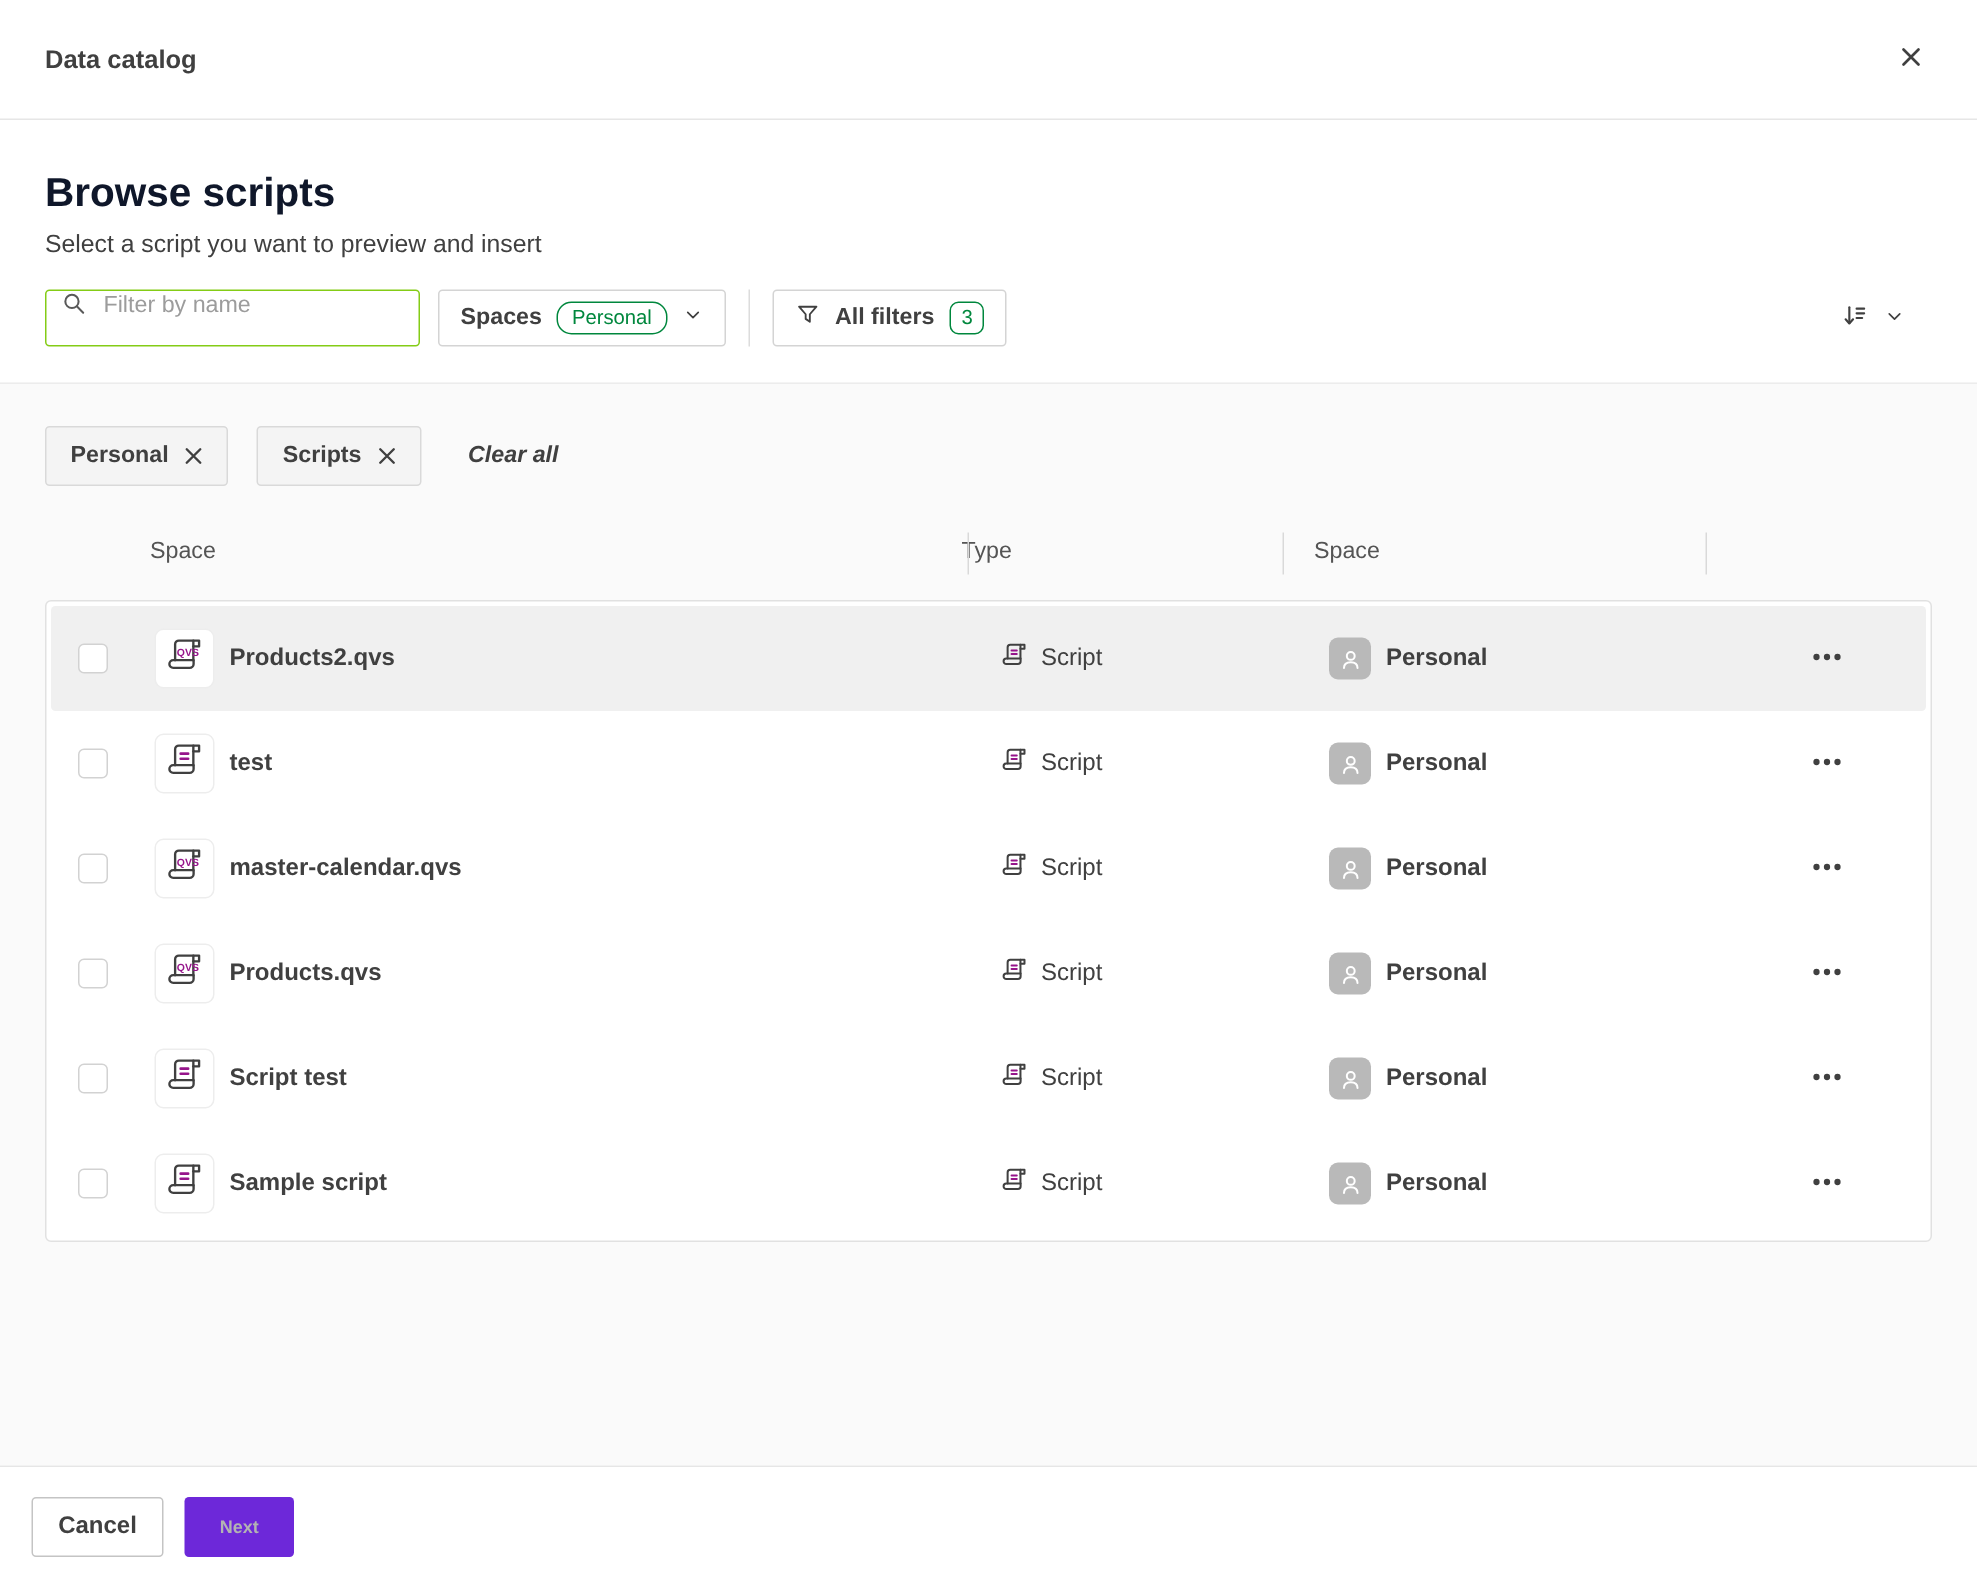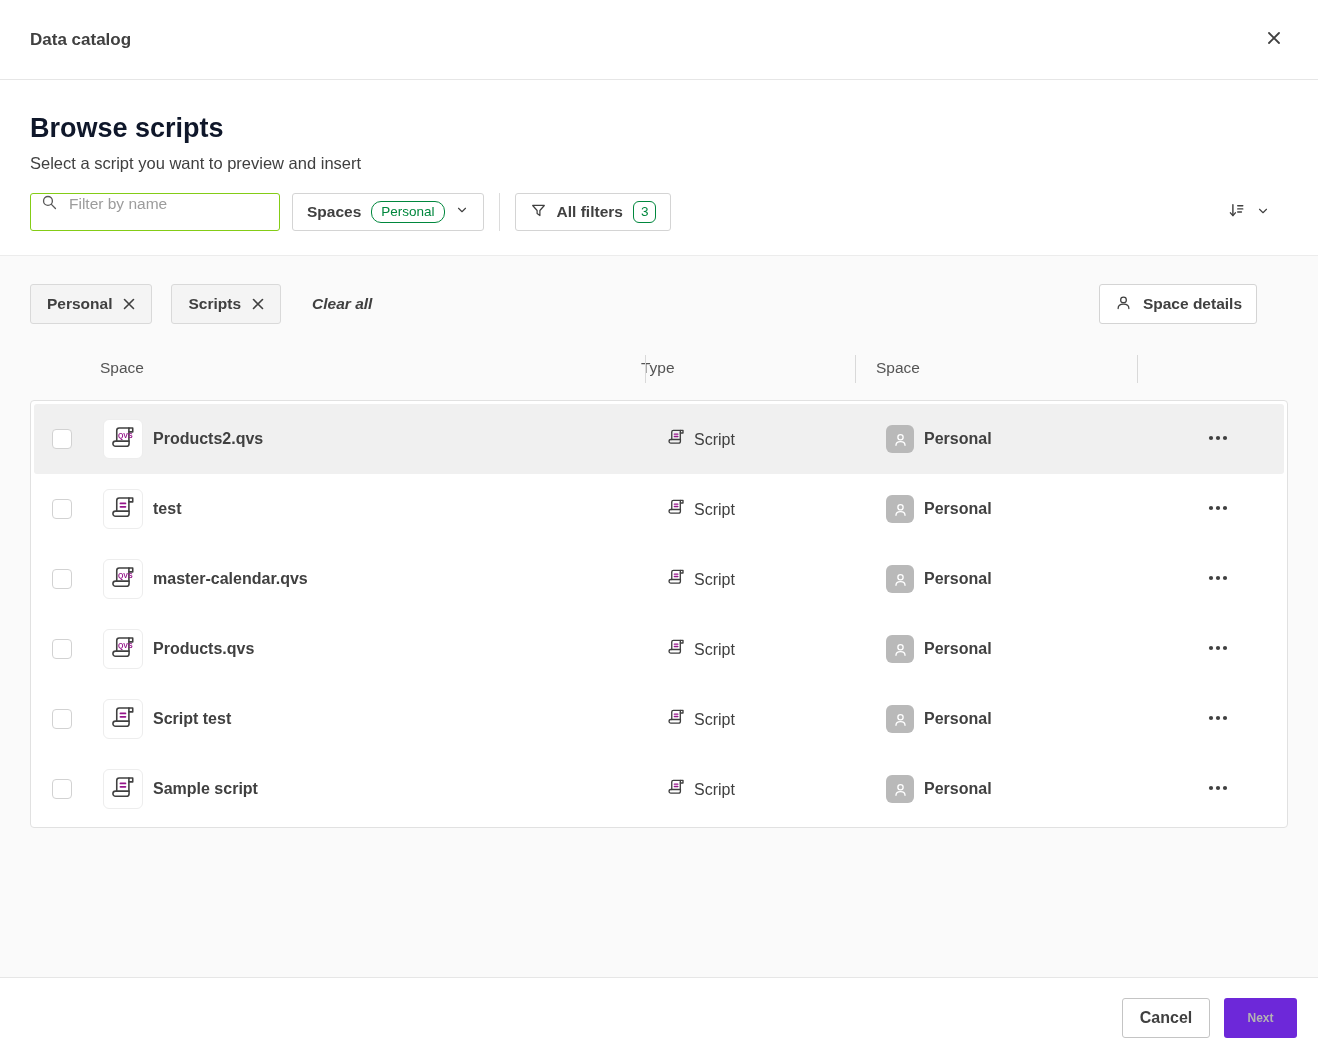--- a/index.html
+++ b/index.html
@@ -80,21 +80,21 @@
   .cell-space{left:852px;gap:10px;font-size:16px;font-weight:700;color:#404040;}
   .avatar{width:28px;height:28px;border-radius:6px;background:#b9b9b9;
     display:flex;align-items:center;justify-content:center;}
   .cell-dots{right:52px;width:28px;height:28px;justify-content:center;
     background:none;border:none;cursor:pointer;padding:0;}
   .icon-stroke{stroke:#404040;fill:none;stroke-width:1.6;stroke-linecap:round;stroke-linejoin:round;}
   .accent-line{stroke:var(--qvs-magenta);stroke-width:1.6;stroke-linecap:round;}
   .accent-text{fill:var(--qvs-magenta);stroke:none;font-weight:700;font-family:"Liberation Sans",sans-serif;}
   
   .dlg-footer{height:80px;flex:0 0 80px;background:#fff;border-top:1px solid #e6e6e6;
-    display:flex;align-items:center;justify-content:flex-end;gap:14px;padding:0 21px;}
+    display:flex;align-items:center;gap:14px;padding:0 21px;}
   .btn-cancel{width:88px;height:40px;justify-content:center;border:1px solid #c4c4c4;
     font-size:16px;}
   .btn-next{width:73px;height:40px;border:none;border-radius:3px;background:#6d28d9;
     color:#b3b3b3;font-size:12px;font-weight:700;display:inline-flex;align-items:center;
     justify-content:center;cursor:default;font-family:"Liberation Sans",sans-serif;}
 </style>
 </head>
 <body>
 
 <div class="dlg-header">
@@ -179,29 +179,20 @@
     <span>Scripts</span>
     <span class="x">
       <svg width="12" height="12" viewBox="0 0 12 12">
               <path d="M1.5 1.5 L10.5 10.5 M10.5 1.5 L1.5 10.5" stroke="#404040" stroke-width="1.6" stroke-linecap="round"></path>
             </svg>
     </span>
   </div>
 
 </div>
     <button class="clear-all">Clear all</button>
-    <button class="btn space-details">
-      <span>
-        <svg width="19" height="19" viewBox="0 0 24 24" class="icon-stroke">
-            <circle cx="12" cy="8.7" r="3.6"></circle>
-            <path d="M5.2 19.6 C5.2 16 8 14.1 12 14.1 C16 14.1 18.8 16 18.8 19.6"></path>
-          </svg>
-      </span>
-      <span>Space details</span>
-    </button>
   </div>
 
   <div class="tbl-header">
     <span class="col-name">Space</span>
     <span class="col-type">Type</span>
     <span class="col-space">Space</span>
     <div class="hdr-div d1"></div>
     <div class="hdr-div d2"></div>
     <div class="hdr-div d3"></div>
   </div>

